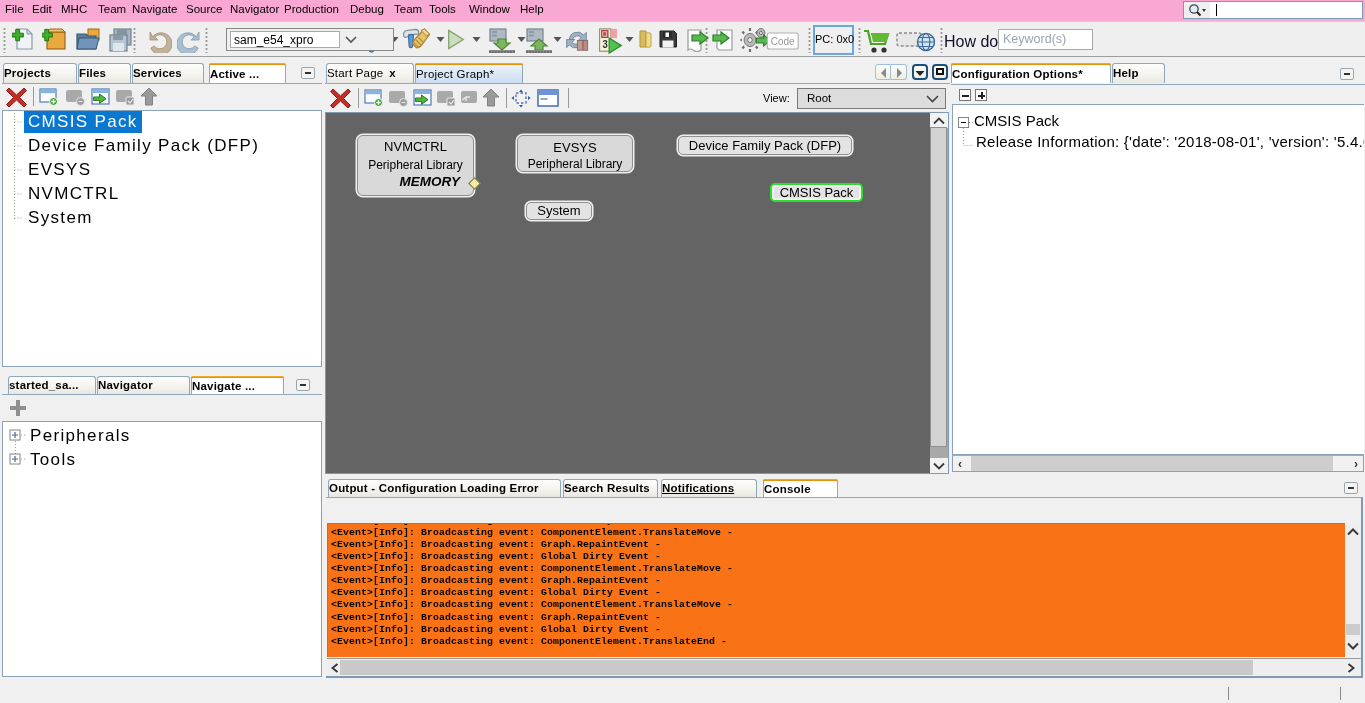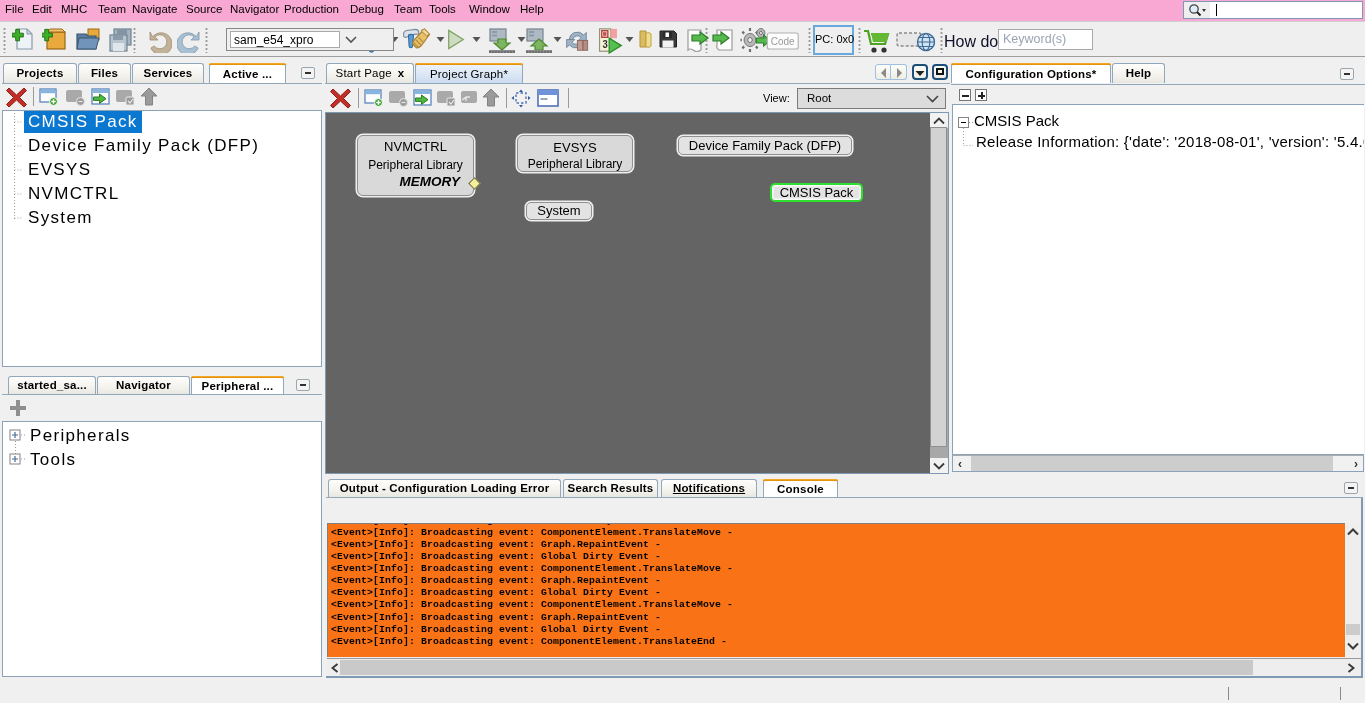--- a/index.html
+++ b/index.html
@@ -12,21 +12,21 @@
 #menubar span { position:absolute; top:3px; font-size:11.5px; color:#000; }
 
 
 #toolbar { position:absolute; left:0; top:21px; width:1365px; height:36px; background:#efefef; border-top:1px solid #d0d0d0; border-bottom:1px solid #9e9e9e; }
 .tsep { position:absolute; top:5px; height:26px; width:3px;
   background-image:radial-gradient(circle, #9a9a9a 1px, transparent 1.2px);
   background-size:3px 4px; background-repeat:repeat-y; }
 
 
 .tab { position:absolute; height:20px; line-height:19px; font-size:11.5px; font-weight:bold;
-  color:#000; text-align:center; letter-spacing:0.2px; background:linear-gradient(#fefefd,#f2f0ea 70%,#e8e6e0);
+  color:#000; letter-spacing:0.2px; background:linear-gradient(#fefefd,#f2f0ea 70%,#e8e6e0);
   border:1px solid #91a7ba; border-bottom:none; border-radius:3px 3px 0 0; }
 .tab.act { background:#ffffff; border-top:2px solid #e89c15; }
 .tab.act:before { content:""; position:absolute; left:-1px; right:-1px; top:-2px; height:2px;
   background:linear-gradient(#f8b133,#e08a00); border-radius:2px 2px 0 0; }
 .tabline { position:absolute; height:1px; background:#91a7ba; }
 .minbtn { position:absolute; width:14px; height:12px; border:1px solid #9aa7b0; background:#f4f4f2; border-radius:2px; }
 .minbtn:before { content:""; position:absolute; left:3px; top:4px; width:6px; height:2px; background:#333; }
 
 
 .cborder { border:1px solid #8ba2b8; background:#fff; }
@@ -301,21 +301,21 @@
     <div class="abs" style="left:28px; top:25px; height:22px; line-height:21px;">Device Family Pack (DFP)</div>
     <div class="abs" style="left:28px; top:49px; height:22px; line-height:21px;">EVSYS</div>
     <div class="abs" style="left:28px; top:73px; height:22px; line-height:21px;">NVMCTRL</div>
     <div class="abs" style="left:28px; top:97px; height:22px; line-height:21px;">System</div>
   </div>
 </div>
 
 <div id="lb">
   <div class="tab" style="left:8px;  top:376px; width:88px; height:18px; line-height:17px;">started_sa...</div>
   <div class="tab" style="left:97px; top:376px; width:93px; height:18px; line-height:17px;">Navigator</div>
-  <div class="tab act" style="left:191px;top:376px; width:93px; height:18px; line-height:17px;">Peripheral ...</div>
+  <div class="tab act" style="left:191px;top:376px; width:93px; height:18px; line-height:17px;">Navigate ...</div>
   <div class="tabline" style="left:2px; top:394px; width:320px;"></div>
   <div class="minbtn" style="left:296px; top:379px;"></div>
   <div class="abs" style="left:2px; top:395px; width:320px; height:26px;">
     <svg width="20" height="20" style="position:absolute;left:6px;top:3px">
         <path d="M8 2 h4 v6 h6 v4 h-6 v6 h-4 v-6 h-6 v-4 h6 z" fill="#8f8f8f"></path>
       </svg>
   </div>
   <div class="abs cborder" style="left:2px; top:421px; width:320px; height:256px;"></div>
   <div class="abs bigtree" style="left:0; top:421px; width:320px;">
     <svg class="abs" style="left:0;top:0" width="30" height="60">

